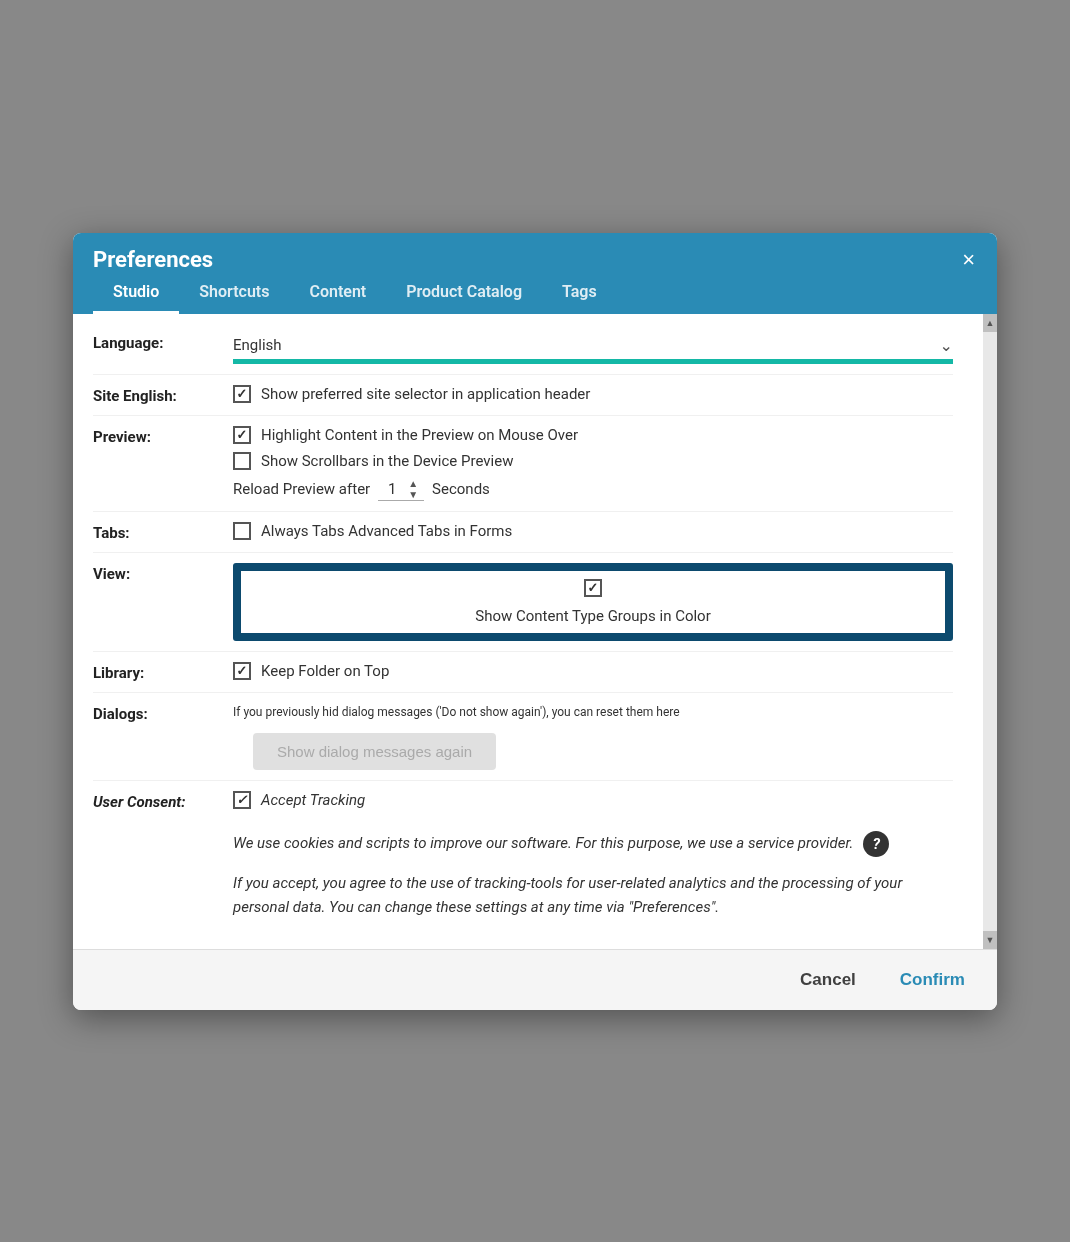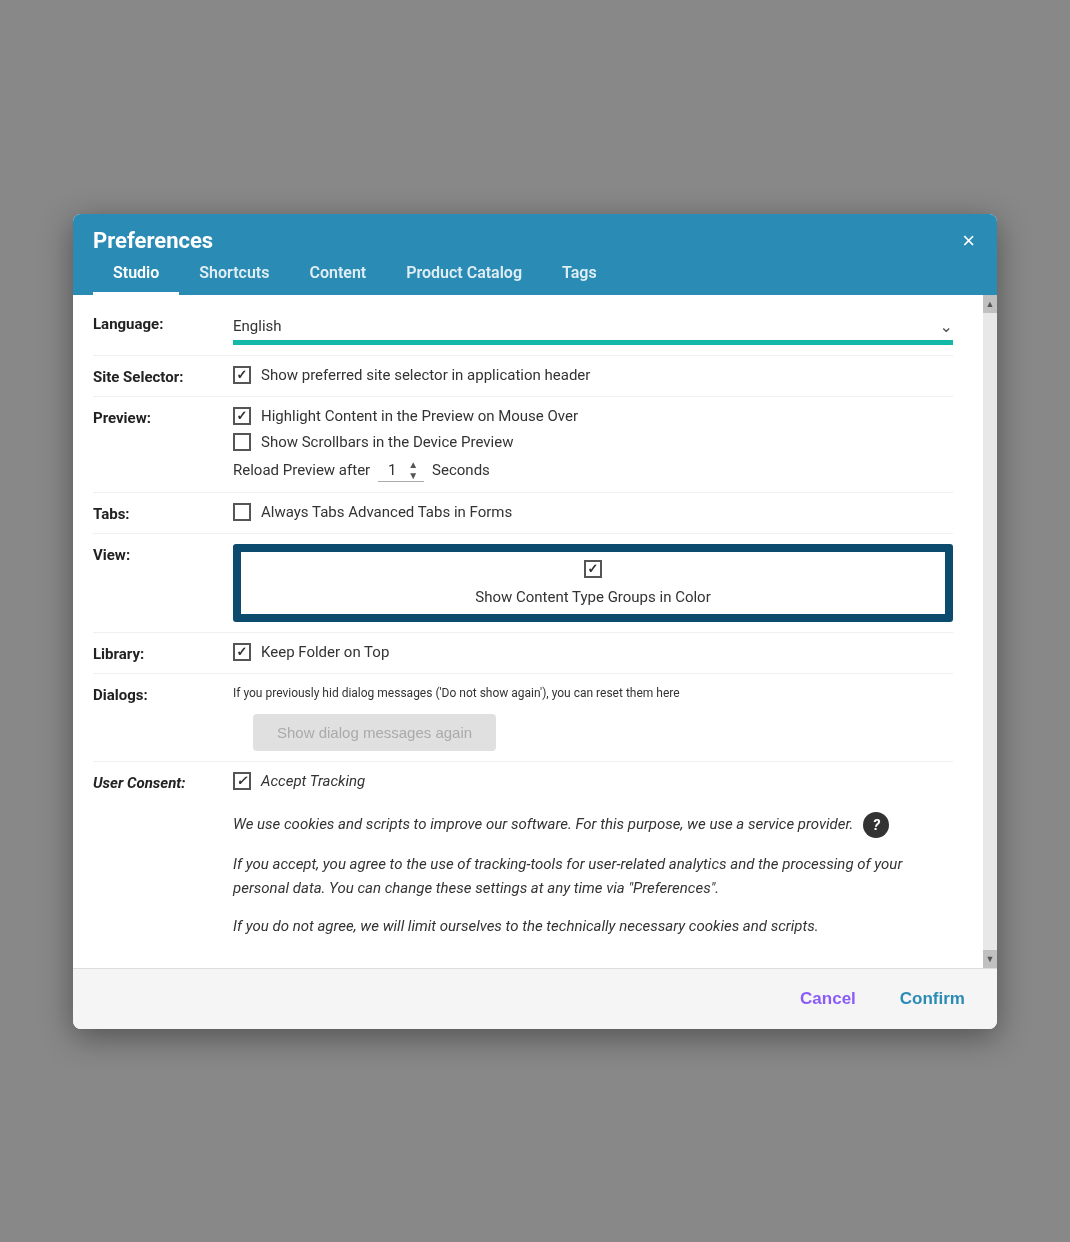--- a/index.html
+++ b/index.html
@@ -245,21 +245,21 @@
       padding: 14px 20px;
       display: flex;
       justify-content: flex-end;
       gap: 20px;
       align-items: center;
     }
     .cancel-btn {
       background: none;
       border: none;
       font-size: 17px;
-      color: #8b5cf6;
+      color: #404040;
       font-weight: 600;
       cursor: pointer;
       padding: 6px 12px;
     }
     .confirm-btn {
       background: none;
       border: none;
       font-size: 17px;
       color: #2a8bb5;
       font-weight: 700;
@@ -306,21 +306,21 @@
         <div class="label">Language:</div>
         <div class="field-area">
           <div class="language-select">
             <span class="language-text">English</span>
             <span class="chevron">⌄</span>
           </div>
         </div>
       </div>
 
       <div class="row">
-        <div class="label">Site Selector:</div>
+        <div class="label">Site English:</div>
         <div class="field-area">
           <div class="checkbox-row">
             <div class="cb checked"></div>
             <span class="cb-label">Show preferred site selector in application header</span>
           </div>
         </div>
       </div>
 
       <div class="row">
         <div class="label">Preview:</div>
@@ -391,21 +391,20 @@
           <div class="user-consent-section">
             <div class="checkbox-row">
               <div class="cb checked"></div>
               <span class="cb-label">Accept Tracking</span>
             </div>
             <div class="consent-row">
               <p class="consent-text">We use cookies and scripts to improve our software. For this purpose, we use a service provider.</p>
               <div class="help-icon">?</div>
             </div>
             <p class="consent-text">If you accept, you agree to the use of tracking-tools for user-related analytics and the processing of your personal data. You can change these settings at any time via "Preferences".</p>
-            <p class="consent-text">If you do not agree, we will limit ourselves to the technically necessary cookies and scripts.</p>
           </div>
         </div>
       </div>
 
     </div>
   </div>
 
   <div class="dialog-footer">
     <button class="cancel-btn">Cancel</button>
     <button class="confirm-btn">Confirm</button>

